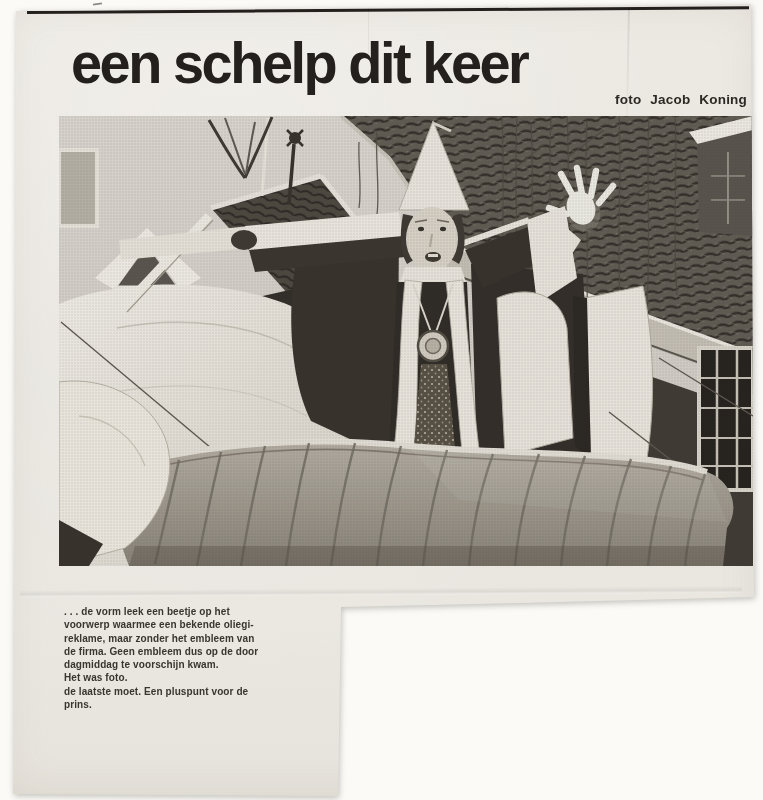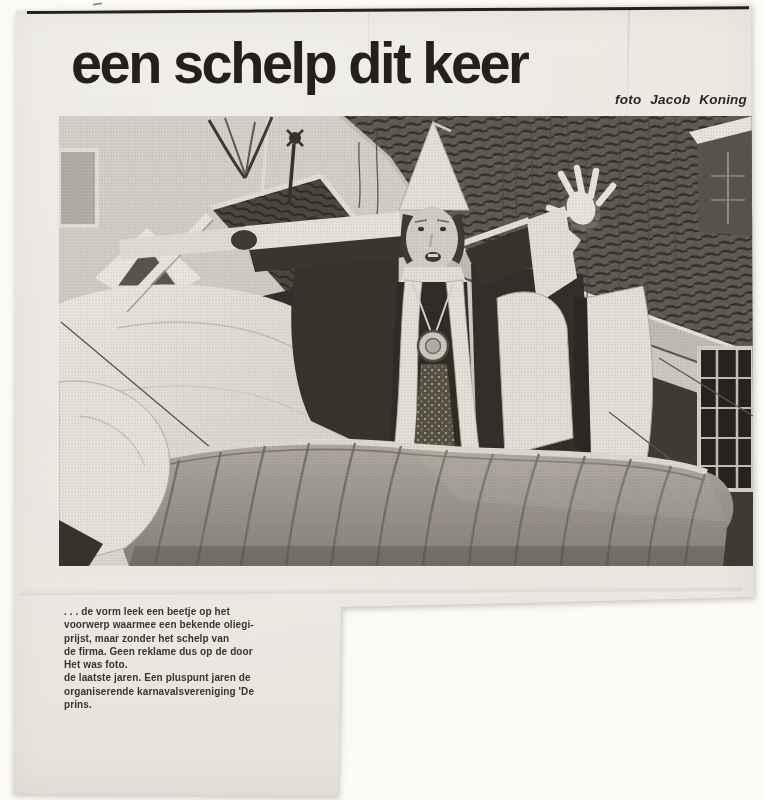--- a/index.html
+++ b/index.html
@@ -33,21 +33,20 @@
   .headline{
     position:absolute;left:71px;top:30px;margin:0;
     font-size:57px;font-weight:bold;letter-spacing:-2.5px;
     color:var(--ink);white-space:nowrap;
     transform:scaleX(.98);transform-origin:left top;
   }
   .credit{
     position:absolute;left:0;top:92px;width:747px;text-align:right;
     font-size:13.5px;font-weight:bold;letter-spacing:.2px;word-spacing:5px;
     color:#2c2925;
-    font-style:italic;
   }
   .photo{position:absolute;left:59px;top:116px;width:694px;height:450px;display:block;}
   .article{
     position:absolute;left:64px;top:605px;width:284px;
     font-size:10px;font-weight:bold;line-height:13.3px;
     color:var(--body-ink);letter-spacing:.1px;
   }
   .article .line{white-space:nowrap;}
   .crease-v{position:absolute;left:627px;top:8px;width:2px;height:108px;
     background:linear-gradient(180deg,rgba(0,0,0,.09),rgba(0,0,0,.02));transform:rotate(1deg);}
@@ -277,25 +276,25 @@
         </g>
 
         <rect x="0" y="0" width="694" height="450" fill="url(#halftone)" opacity=".17"></rect>
         <rect x="0" y="0" width="694" height="450" fill="#8d8170" opacity=".05"></rect>
       </svg>
 
       <div class="article">
 
       <div class="line">. . .  de vorm leek een beetje op het</div>
           <div class="line">voorwerp waarmee een bekende oliegi-</div>
-          <div class="line">prijst, maar zonder het schelp van</div>
-          <div class="line">de firma. Geen reklame dus op de door</div>
+          <div class="line">reklame, maar zonder het embleem van</div>
+          <div class="line">de firma. Geen embleem dus op de door</div>
+          <div class="line">dagmiddag te voorschijn kwam.</div>
           <div class="line">Het was foto.</div>
-          <div class="line">de laatste jaren. Een pluspunt jaren de</div>
-          <div class="line">organiserende karnavalsvereniging 'De</div>
+          <div class="line">de laatste moet. Een pluspunt voor de</div>
           <div class="line">prins.</div>
         </div>
 
       <div class="crease-v"></div>
       <div class="crease-v2"></div>
       <div class="crease-h"></div>
 
     </div>
   </div>
 </div>

